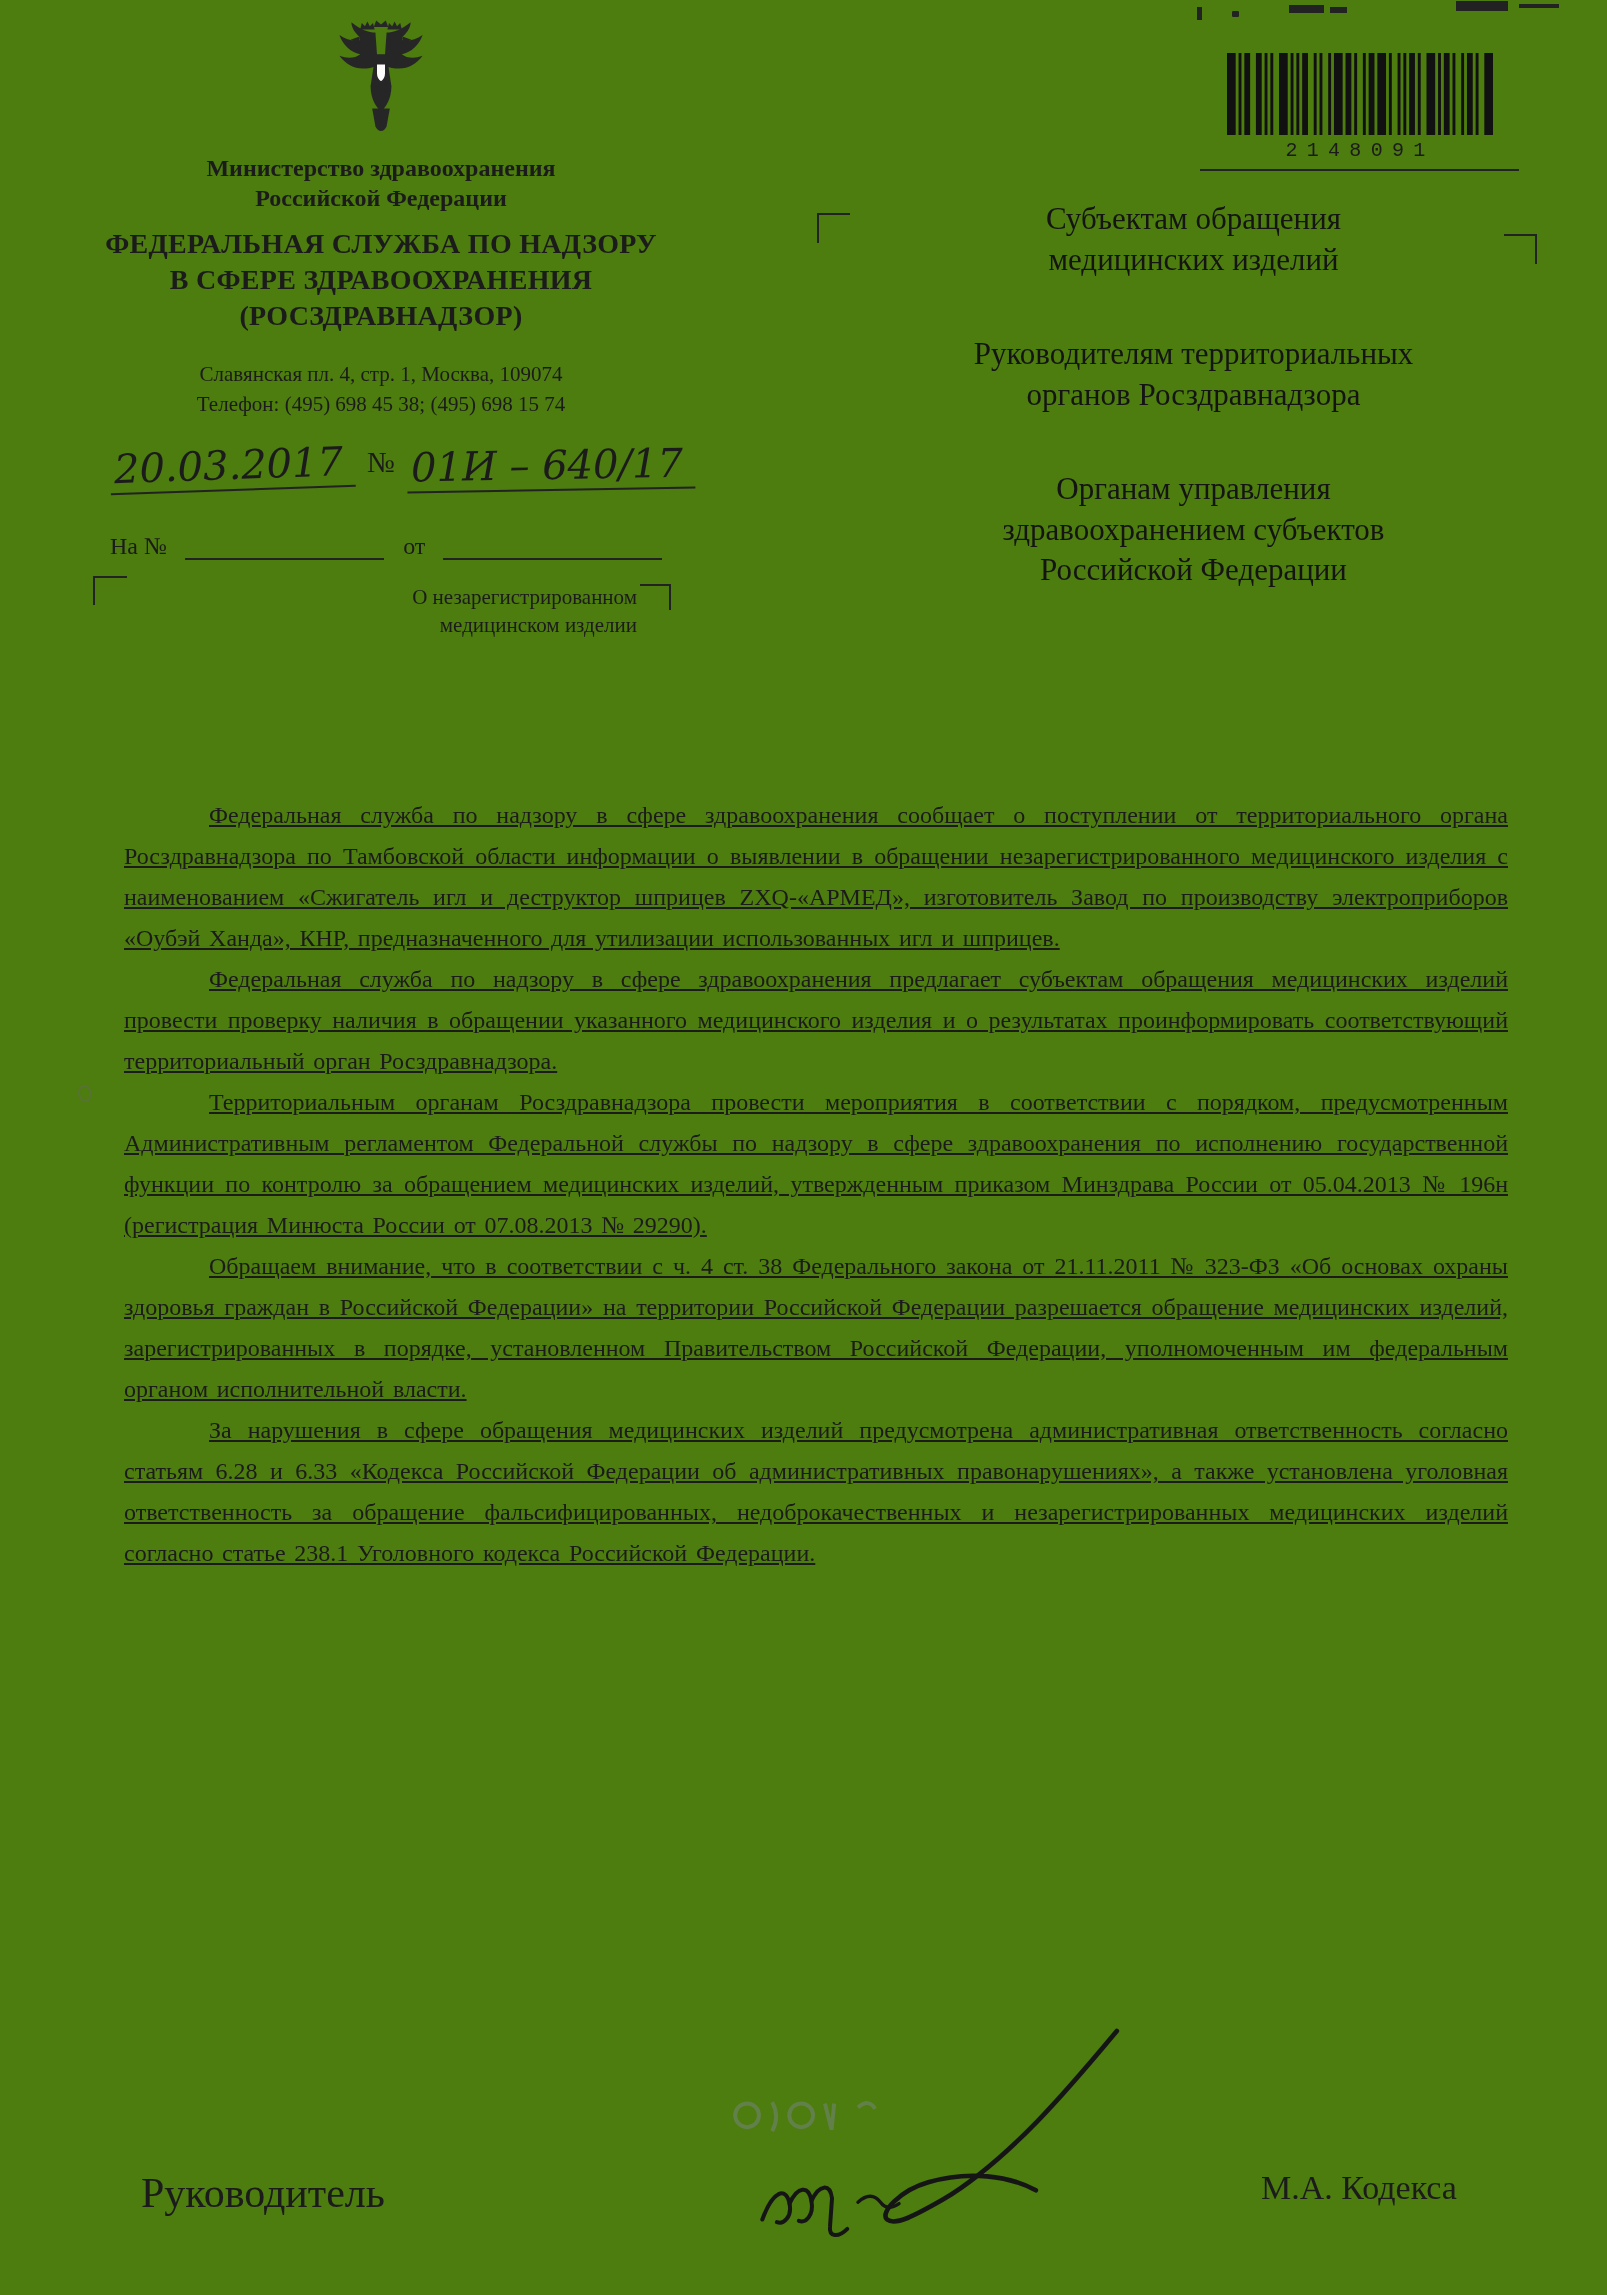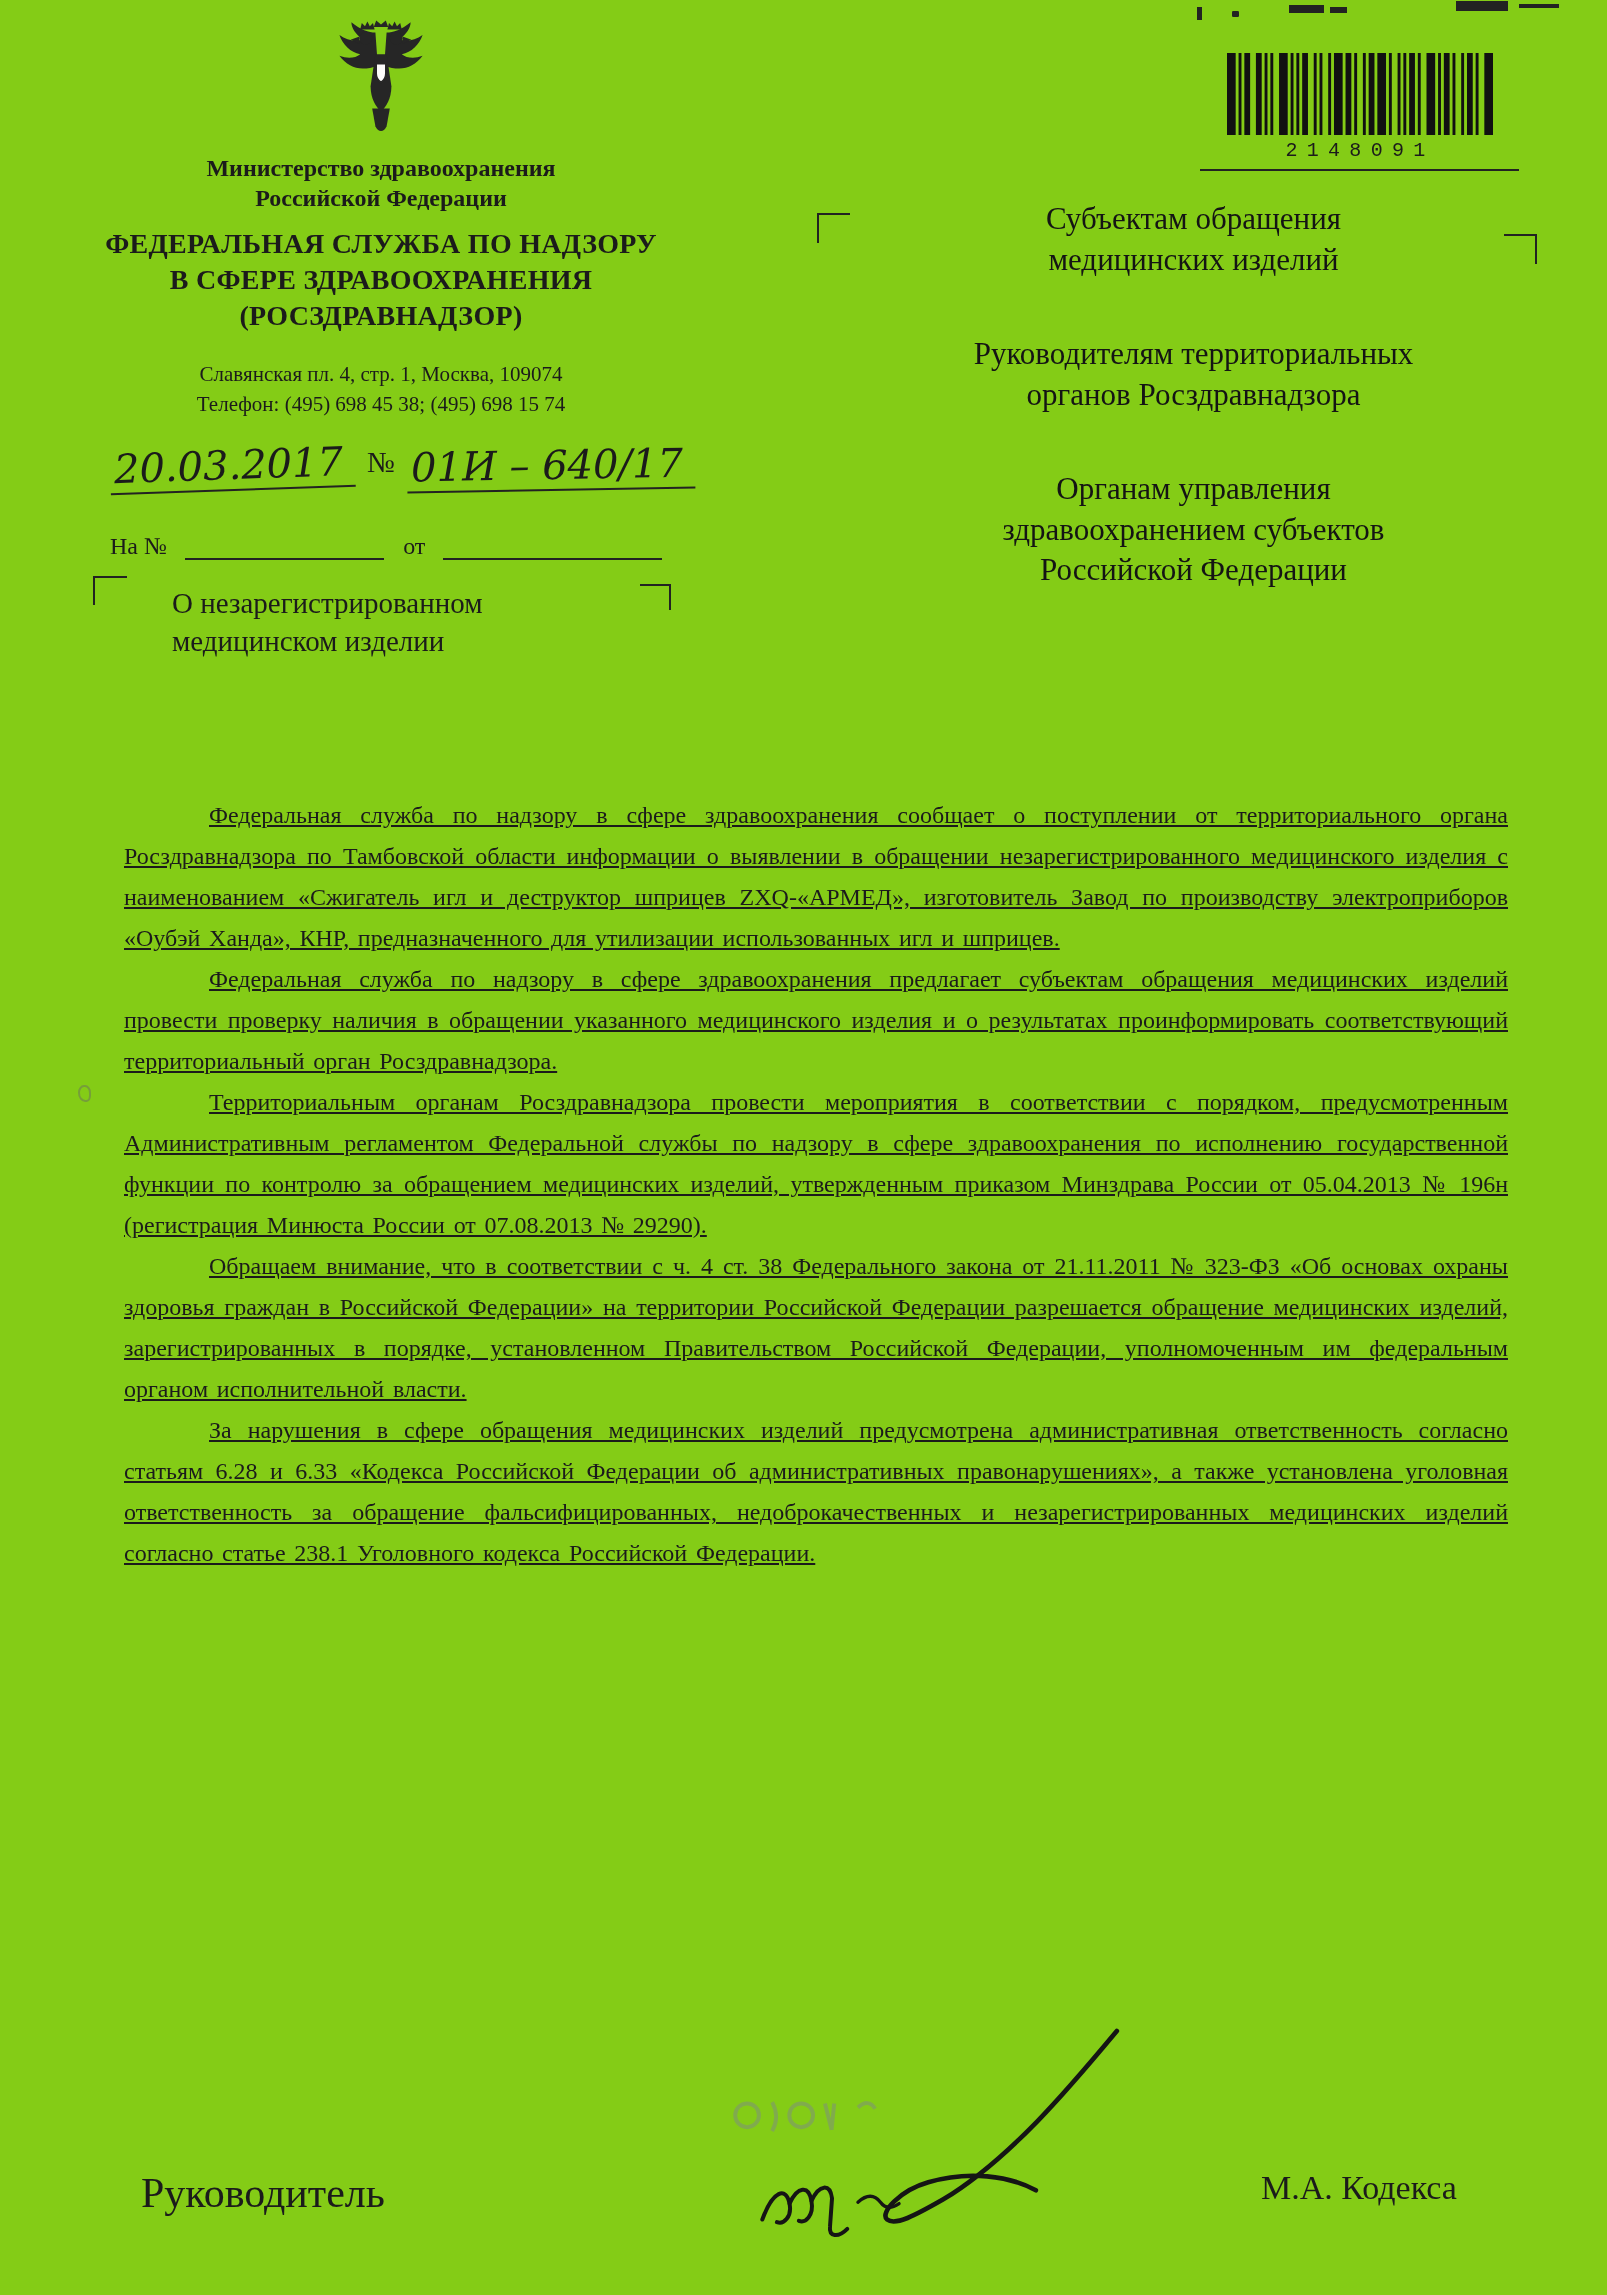--- a/index.html
+++ b/index.html
@@ -1,20 +1,20 @@
 <!DOCTYPE html>
 <html lang="ru" style="font-size:10.6px"><head>
 <meta charset="utf-8">
 <style>
   html,body{margin:0;padding:0;background:#ffffff;}
   .page{
     position:relative;
     width:1607px;
     height:2295px;
-    background:#84cc16;
+    background:#4d7c0f;
     font-family:"Liberation Serif", serif;
     color:#1b1b1b;
     overflow:hidden;
   }
   
   .artifact{position:absolute;background:#222;}
   .a1{left:1197px;top:6.6px;width:4.7px;height:13.3px;}
   .a2{left:1232px;top:10.6px;width:7.3px;height:6px;border-radius:1.3px;}
   .a3{left:1289px;top:5.3px;width:35px;height:8px;}
   .a4{left:1330px;top:6.6px;width:17.3px;height:6px;}
@@ -42,21 +42,21 @@
   }
   .hand2{transform:rotate(-1deg);}
   .no-sign{font-size:29px;margin:0 9.3px;vertical-align:6.6px;}
   .refline{position:absolute;left:110px;top:533px;font-size:24px;}
   .blank{display:inline-block;border-bottom:2px solid #222;height:22.6px;vertical-align:bottom;}
   .b1{width:199px;margin:0 13.3px 0 12px;}
   .b2{width:219px;margin-left:12px;}
   
   .subject{
     position:absolute;left:172px;top:584px;width:465px;
-    font-size:29px;line-height:1.32;white-space:pre-line;text-align:left;
+    font-size:21px;line-height:1.32;white-space:pre-line;text-align:right;
   }
   .corner{position:absolute;}
   .corner.tl{border-top:2.7px solid #222;border-left:2.7px solid #222;}
   .corner.tr{border-top:2.7px solid #222;border-right:2.7px solid #222;}
   .subj-l{left:93px;top:576px;width:32px;height:26.6px;}
   .subj-r{left:640px;top:584px;width:29px;height:24px;}
   .addr-l{left:817px;top:213px;width:31px;height:28px;}
   .addr-r{left:1504px;top:234px;width:31px;height:28px;}
   
   .barcode{position:absolute;left:1227px;top:53px;width:266px;text-align:center;}

